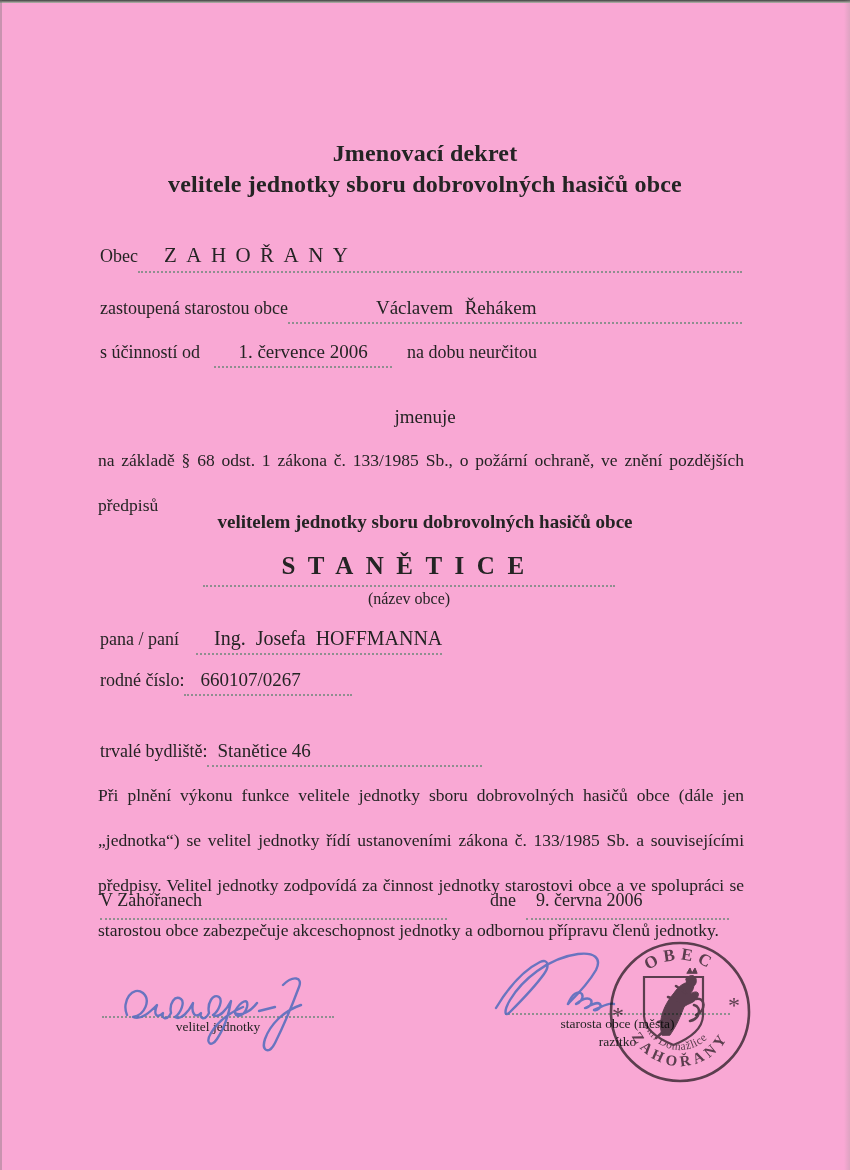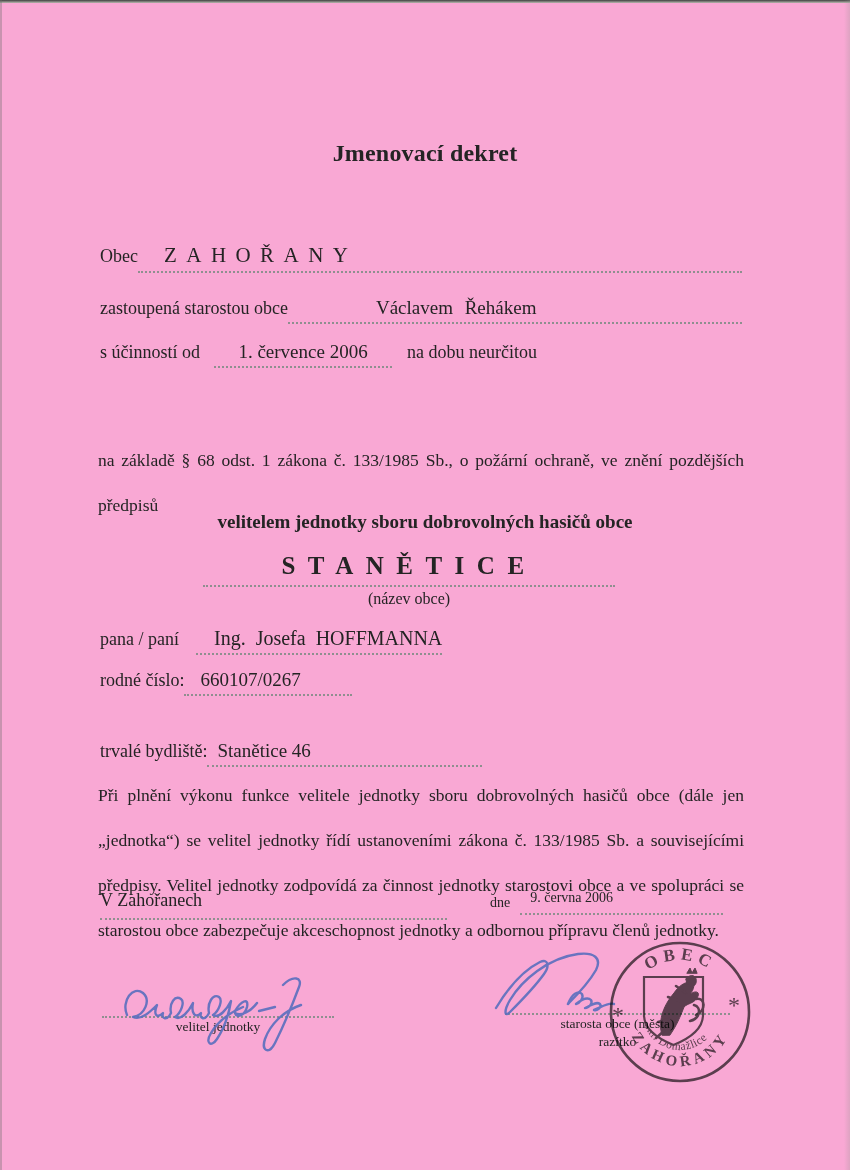--- a/index.html
+++ b/index.html
@@ -22,54 +22,56 @@
   .center-word{position:absolute;left:0;width:100%;text-align:center;font-size:19px;}
   .para{position:absolute;left:98px;width:646px;font-size:17.5px;line-height:22.5px;text-align:left;}
   .jline{text-align:justify;}
   .jline::after{content:"";display:inline-block;width:100%;height:0;}
   .bold-center{position:absolute;left:0;width:100%;text-align:center;font-weight:bold;font-size:19px;}
   .unit-block{position:absolute;left:203px;width:412px;text-align:center;}
   .unit-name{font-weight:bold;font-size:25px;letter-spacing:.5em;border-bottom:2px dotted #8f8f8f;
         padding-bottom:5px;}
   .unit-caption{font-size:16px;margin-top:3px;}
   .sigline{position:absolute;border-bottom:2px dotted #8f8f8f;font-size:18px;padding-bottom:7px;}
-  .daterow{position:absolute;display:flex;align-items:center;font-size:14px;}
+  .daterow{position:absolute;display:flex;align-items:flex-start;font-size:18px;}
   .dotline{position:absolute;height:0;border-top:2px dotted #8f8f8f;}
   .cap{position:absolute;text-align:center;font-size:13.5px;}
   .sig-svg{position:absolute;}
   .stamp{position:absolute;left:602px;top:935px;mix-blend-mode:multiply;opacity:.92;}
 </style>
 </head>
 <body>
 
 <div class="page">
   <div class="scan-top"></div>
   <div class="scan-left"></div>
   <div class="scan-right"></div>
 
   <div class="title">
     <div>Jmenovací dekret</div>
+    <div>velitele jednotky sboru dobrovolných hasičů obce</div>
   </div>
 
   <div class="row" style="top:243px;width:642px;">
     <span class="lbl">Obec</span>
     <span class="fill"><span class="big">ZAHOŘANY</span></span>
   </div>
 
   <div class="row" style="top:297px;width:642px;">
     <span class="lbl">zastoupená starostou obce</span>
     <span class="fill" style="padding-left:40px;"><span class="name-val">Václavem Řehákem</span></span>
   </div>
 
   <div class="row" style="top:341px;">
     <span class="lbl">s účinností od</span>
     <span class="uval" style="width:178px;text-align:center;margin-left:14px;font-size:19px;">1. července 2006</span>
     <span style="margin-left:15px;">na dobu neurčitou</span>
   </div>
 
+  <div class="center-word" style="top:406px;">jmenuje</div>
 
   <div class="para" style="top:449px;">
     <div class="jline">na základě § 68 odst. 1 zákona č. 133/1985 Sb., o požární ochraně, ve znění pozdějších</div>
     <div>předpisů</div>
   </div>
 
   <div class="bold-center" style="top:511px;">velitelem jednotky sboru dobrovolných hasičů obce</div>
 
   <div class="unit-block" style="top:552px;">
     <div class="unit-name">STANĚTICE</div>

